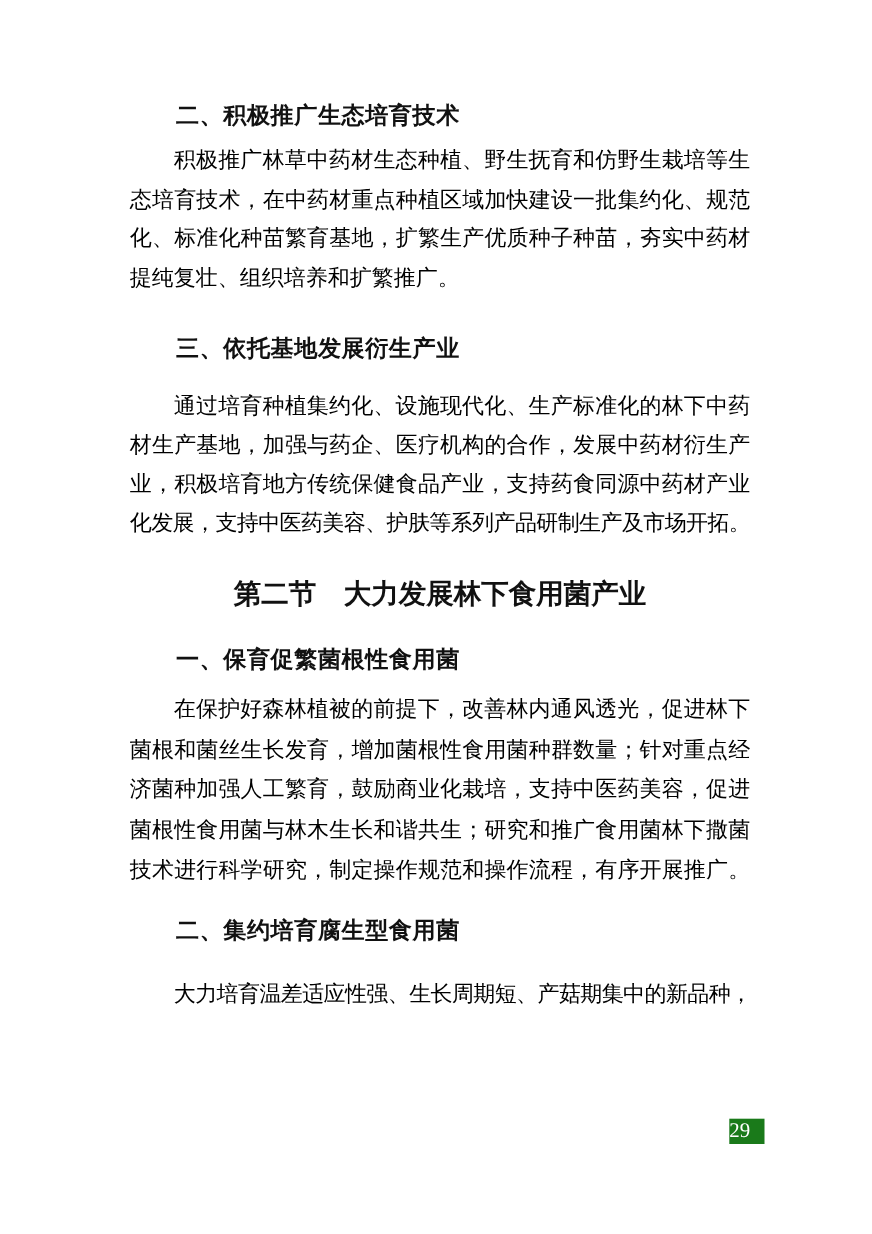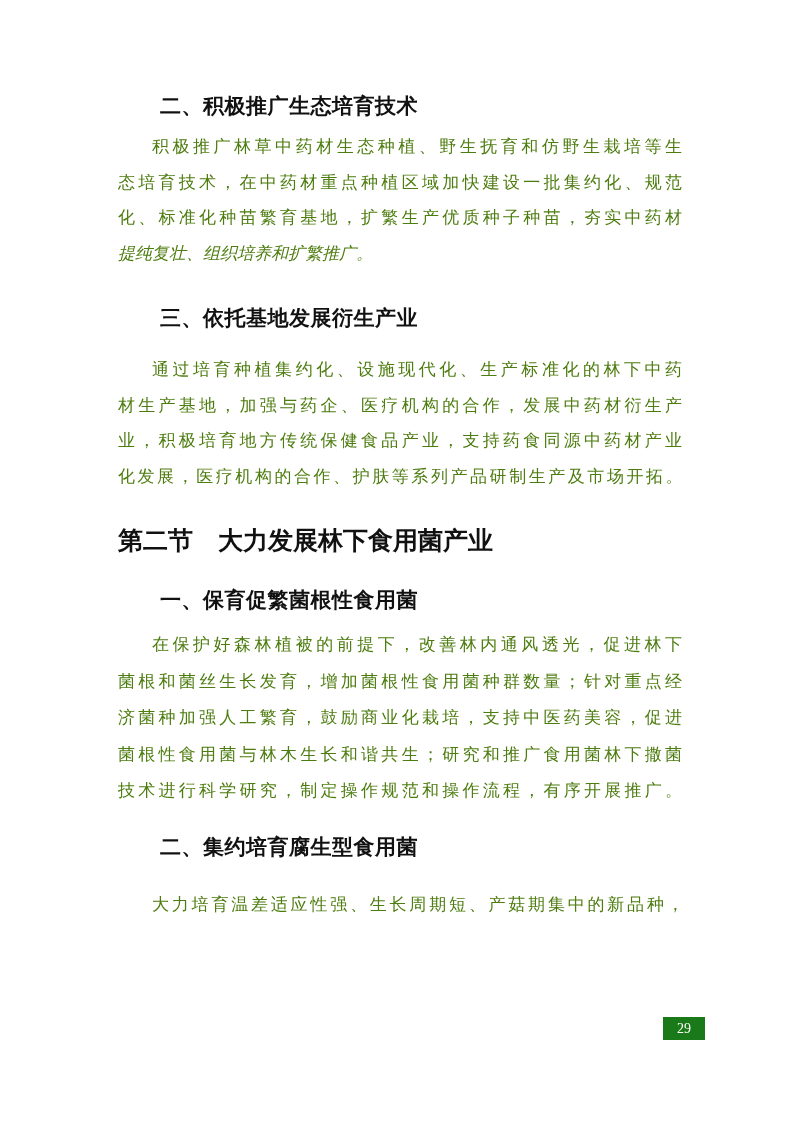--- a/index.html
+++ b/index.html
@@ -31,58 +31,58 @@
     text-indent: 2em;
     color: #111111;
     letter-spacing: 0.5px;
   }
   .h1 { margin-top: 92px; }
   .h2 { margin-top: 33px; }
   .h3 { margin-top: 28px; }
   .h4 { margin-top: 23px; }
   .para {
     margin: 0;
-    font-size: 17px;
-    color: #4d7c0f;
+    font-size: 20px;
+    color: #000000;
   }
   .p1, .p2, .p4 { line-height: 35.5px; }
   .p3 { line-height: 36.5px; }
   .p1 { margin-top: 9px; }
   .p2 { margin-top: 20px; }
   .p3 { margin-top: 13px; }
   .p4 { margin-top: 26px; }
   .line {
     text-align: justify;
     text-align-last: justify;
     white-space: normal;
   }
   .line.first { text-indent: 2em; }
-  .line.end { text-align-last: left; font-style: italic; }
+  .line.end { text-align-last: left; }
   .line.tight { letter-spacing: -0.6px; }
   .line.tight2 { letter-spacing: -1.7px; }
   .section-title {
     margin: 30px 0 0 0;
     font-family: "Liberation Serif", "DejaVu Serif", serif;
     font-weight: 700;
     font-size: 25px;
     line-height: 34px;
+    text-align: center;
     color: #111111;
   }
   .page-number {
     position: absolute;
     left: 663px;
     top: 1017px;
-    width: 42px;
+    width: 32px;
     height: 23px;
     background: #1a7a1a;
     color: #ffffff;
     font-family: "Liberation Serif", "DejaVu Serif", serif;
-    font-size: 14px;
+    font-size: 19px;
     line-height: 23px;
-    text-align: center;
   }
 </style>
 </head>
 <body>
 
 <div class="page">
   <div class="content">
 
     <h2 class="heading h1">二、积极推广生态培育技术</h2>
 
@@ -92,21 +92,21 @@
       <div class="line">化、标准化种苗繁育基地，扩繁生产优质种子种苗，夯实中药材</div>
       <div class="line end">提纯复壮、组织培养和扩繁推广。</div>
     </div>
 
     <h2 class="heading h2">三、依托基地发展衍生产业</h2>
 
     <div class="para p2">
       <div class="line first">通过培育种植集约化、设施现代化、生产标准化的林下中药</div>
       <div class="line">材生产基地，加强与药企、医疗机构的合作，发展中药材衍生产</div>
       <div class="line">业，积极培育地方传统保健食品产业，支持药食同源中药材产业</div>
-      <div class="line tight">化发展，医疗机构的合作、护肤等系列产品研制生产及市场开拓。</div>
+      <div class="line tight">化发展，支持中医药美容、护肤等系列产品研制生产及市场开拓。</div>
     </div>
 
     <h1 class="section-title">第二节　大力发展林下食用菌产业</h1>
 
     <h2 class="heading h3">一、保育促繁菌根性食用菌</h2>
 
     <div class="para p3">
       <div class="line first">在保护好森林植被的前提下，改善林内通风透光，促进林下</div>
       <div class="line">菌根和菌丝生长发育，增加菌根性食用菌种群数量；针对重点经</div>
       <div class="line">济菌种加强人工繁育，鼓励商业化栽培，支持中医药美容，促进</div>

